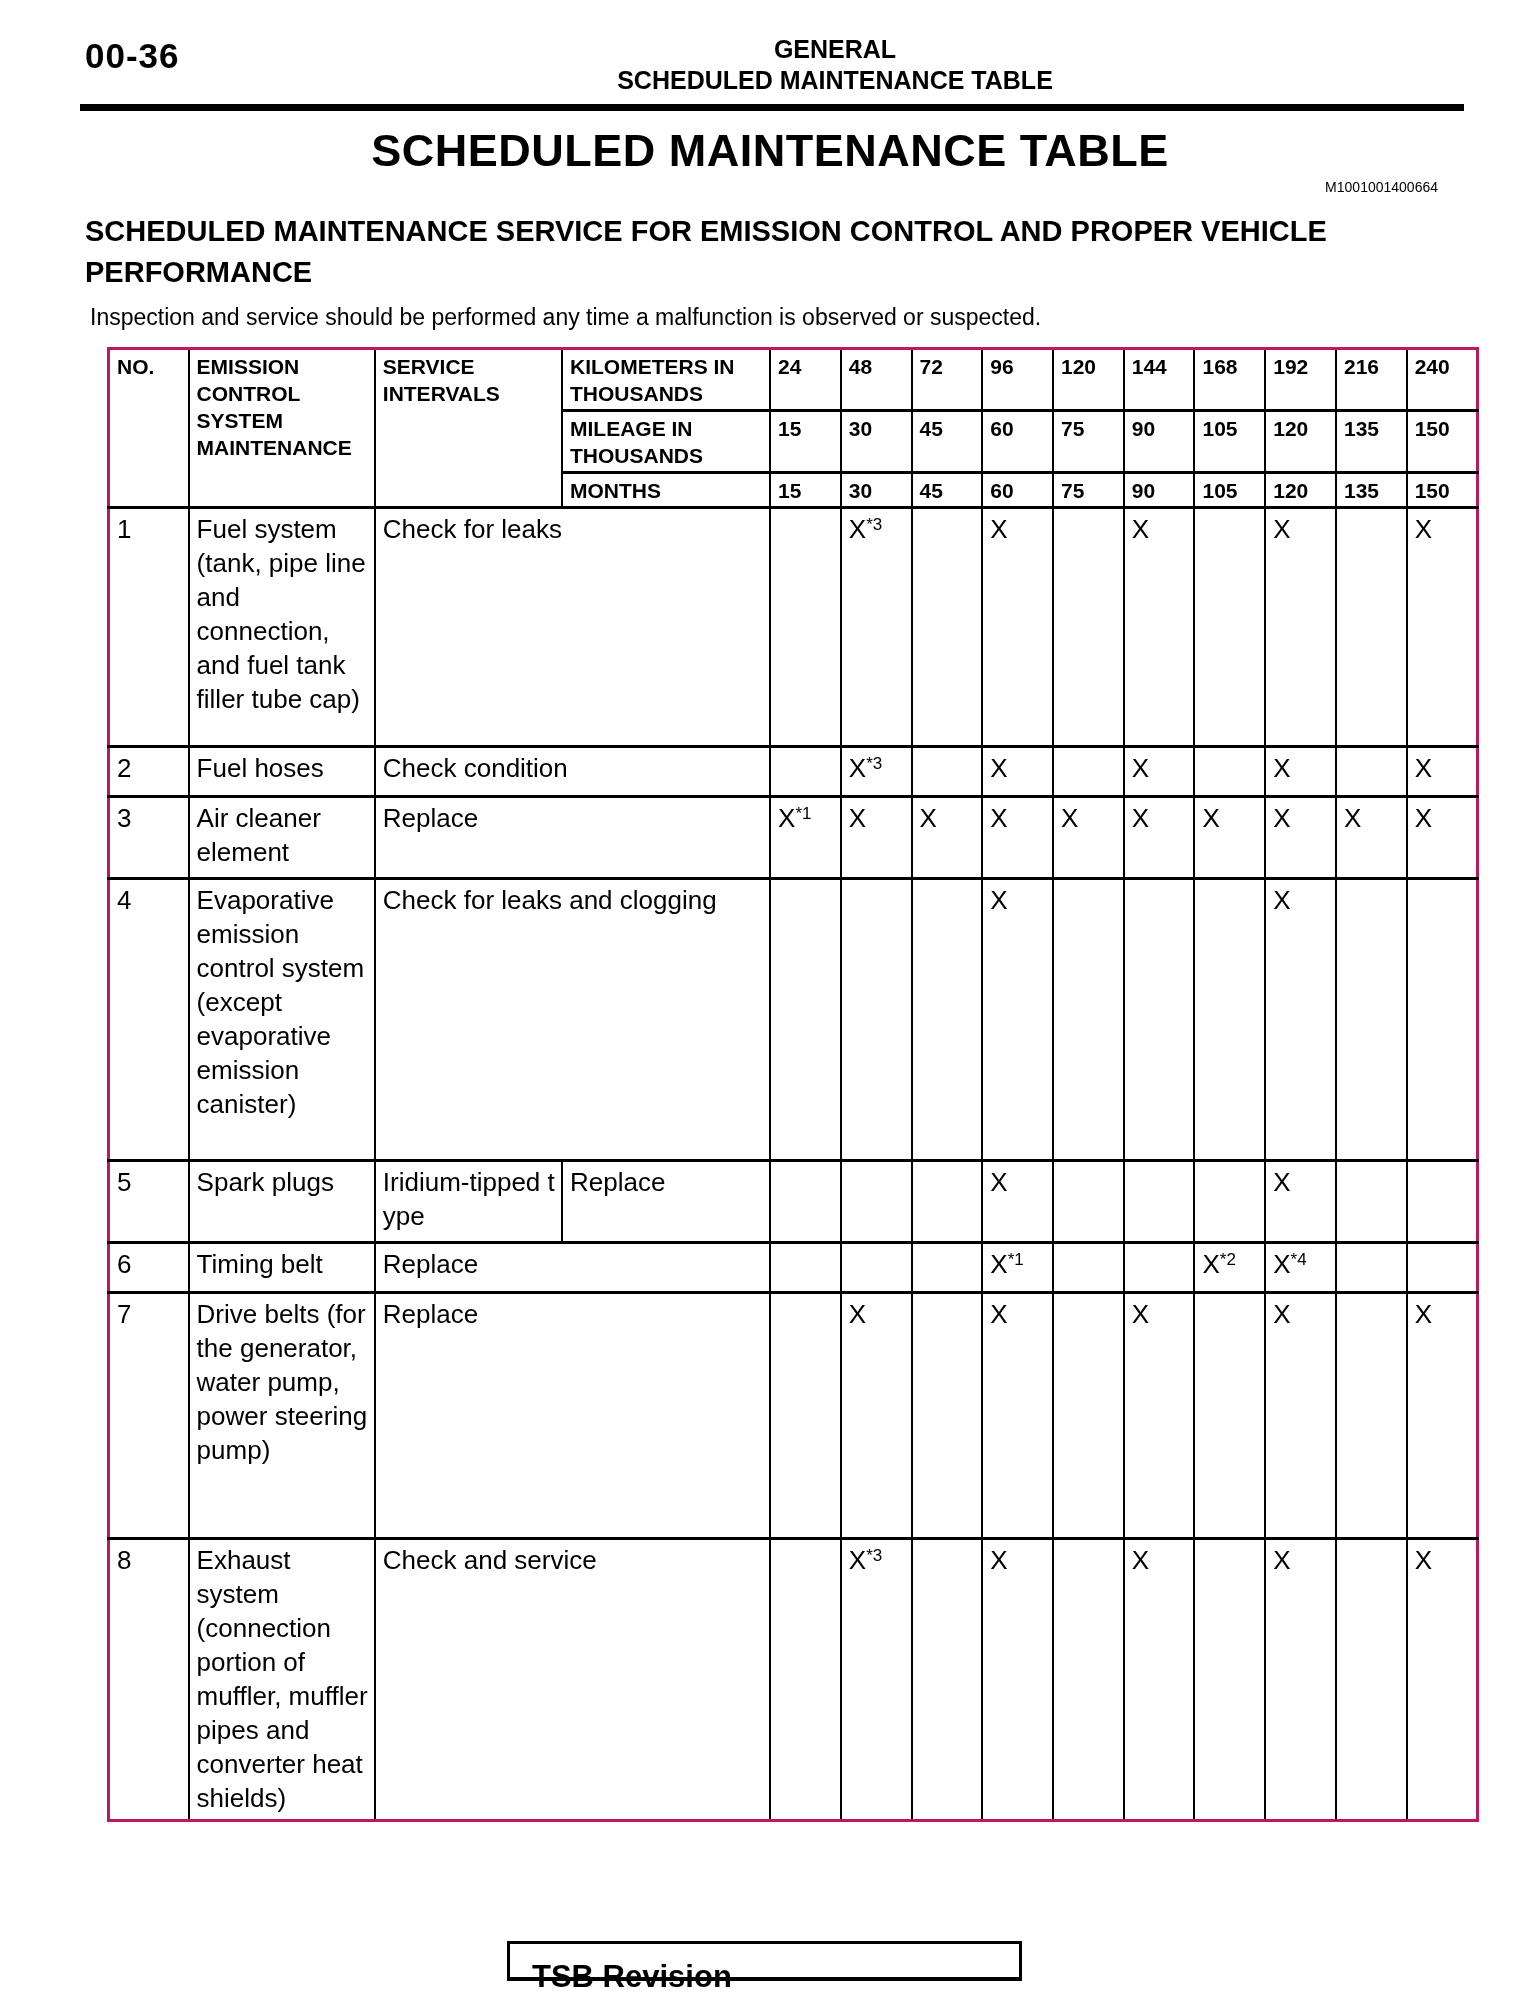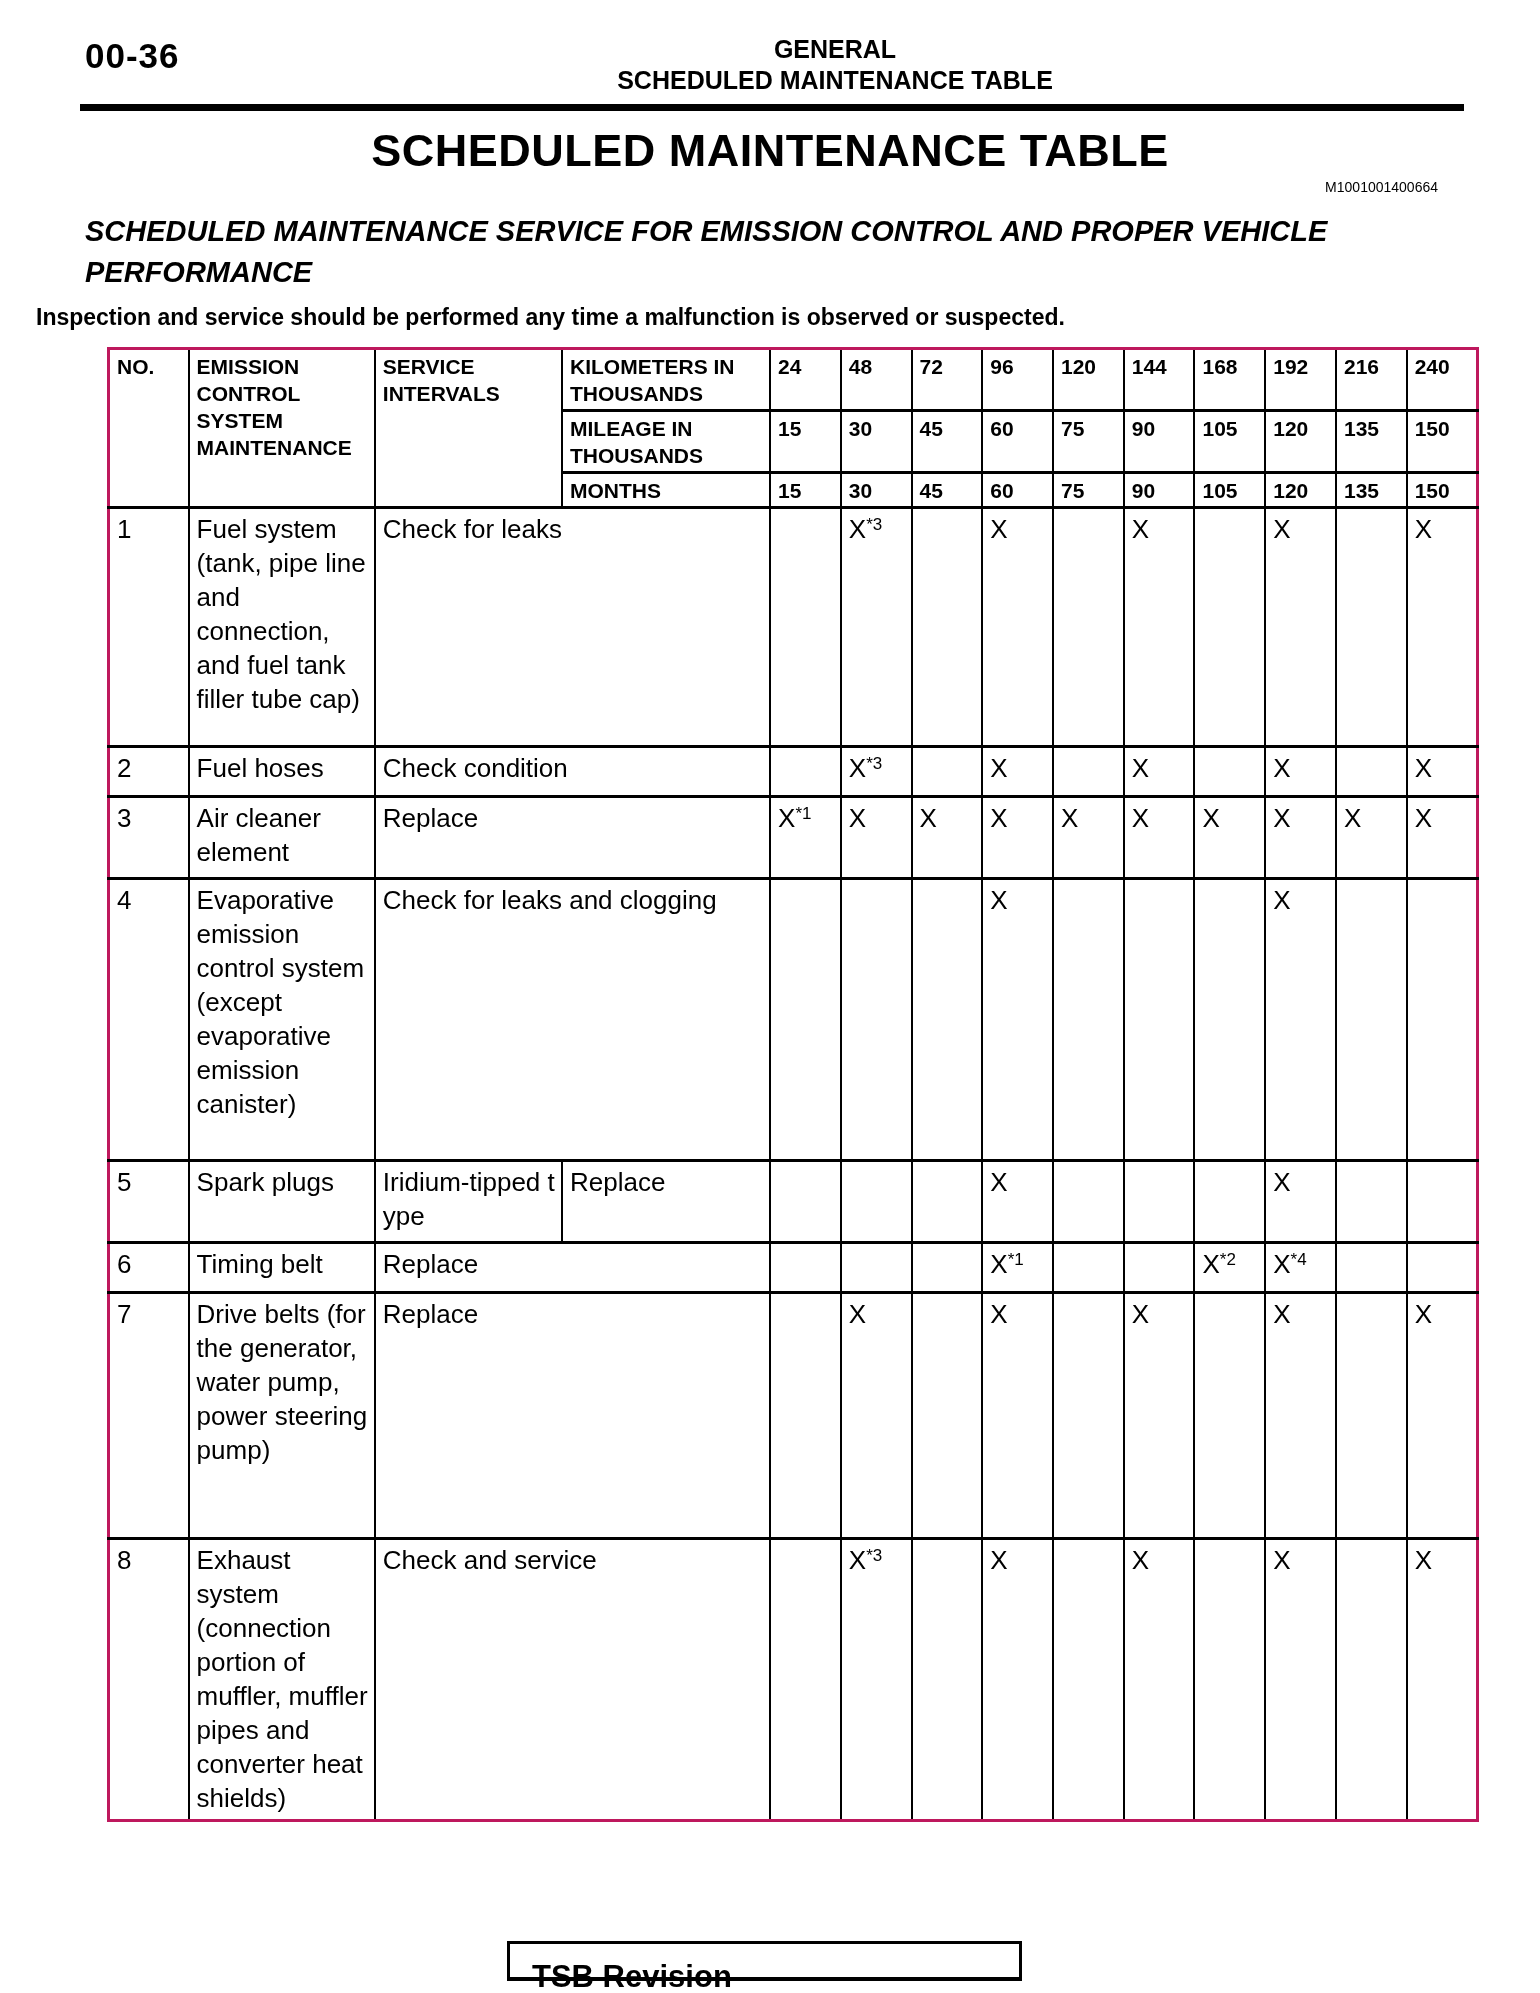--- a/index.html
+++ b/index.html
@@ -21,23 +21,23 @@
   .header-center .line2 { font-size:25px; line-height:32px; }
   .header-rule { margin:0 76px 0 80px; height:7px; background:#000; }
   
   .page-title {
     margin:14px 0 0 0; text-align:center;
     font-size:45px; font-weight:bold; letter-spacing:0.5px;
   }
   .doc-code { margin:2px 102px 0 0; text-align:right; font-size:14px; }
   .section-heading {
     margin:16px 85px 0 85px; max-width:1300px;
-    font-size:29px; font-weight:bold; line-height:41px;font-style:italic;
-  }
-  .intro { margin:9px 85px 0 36px; font-size:23px; line-height:30px;font-weight:bold; }
+    font-size:29px; font-weight:bold; line-height:41px;
+  }
+  .intro { margin:9px 85px 0 90px; font-size:23px; line-height:30px; }
   
   table.maint {
     margin:15px 0 0 107px; width:1372px;
     border-collapse:collapse; table-layout:fixed;
     border:3px solid #be185d;
   }
   table.maint th, table.maint td {
     border:2px solid #000; vertical-align:top; overflow:hidden;
     padding:3px 6px 2px 7px; text-align:left;
   }

